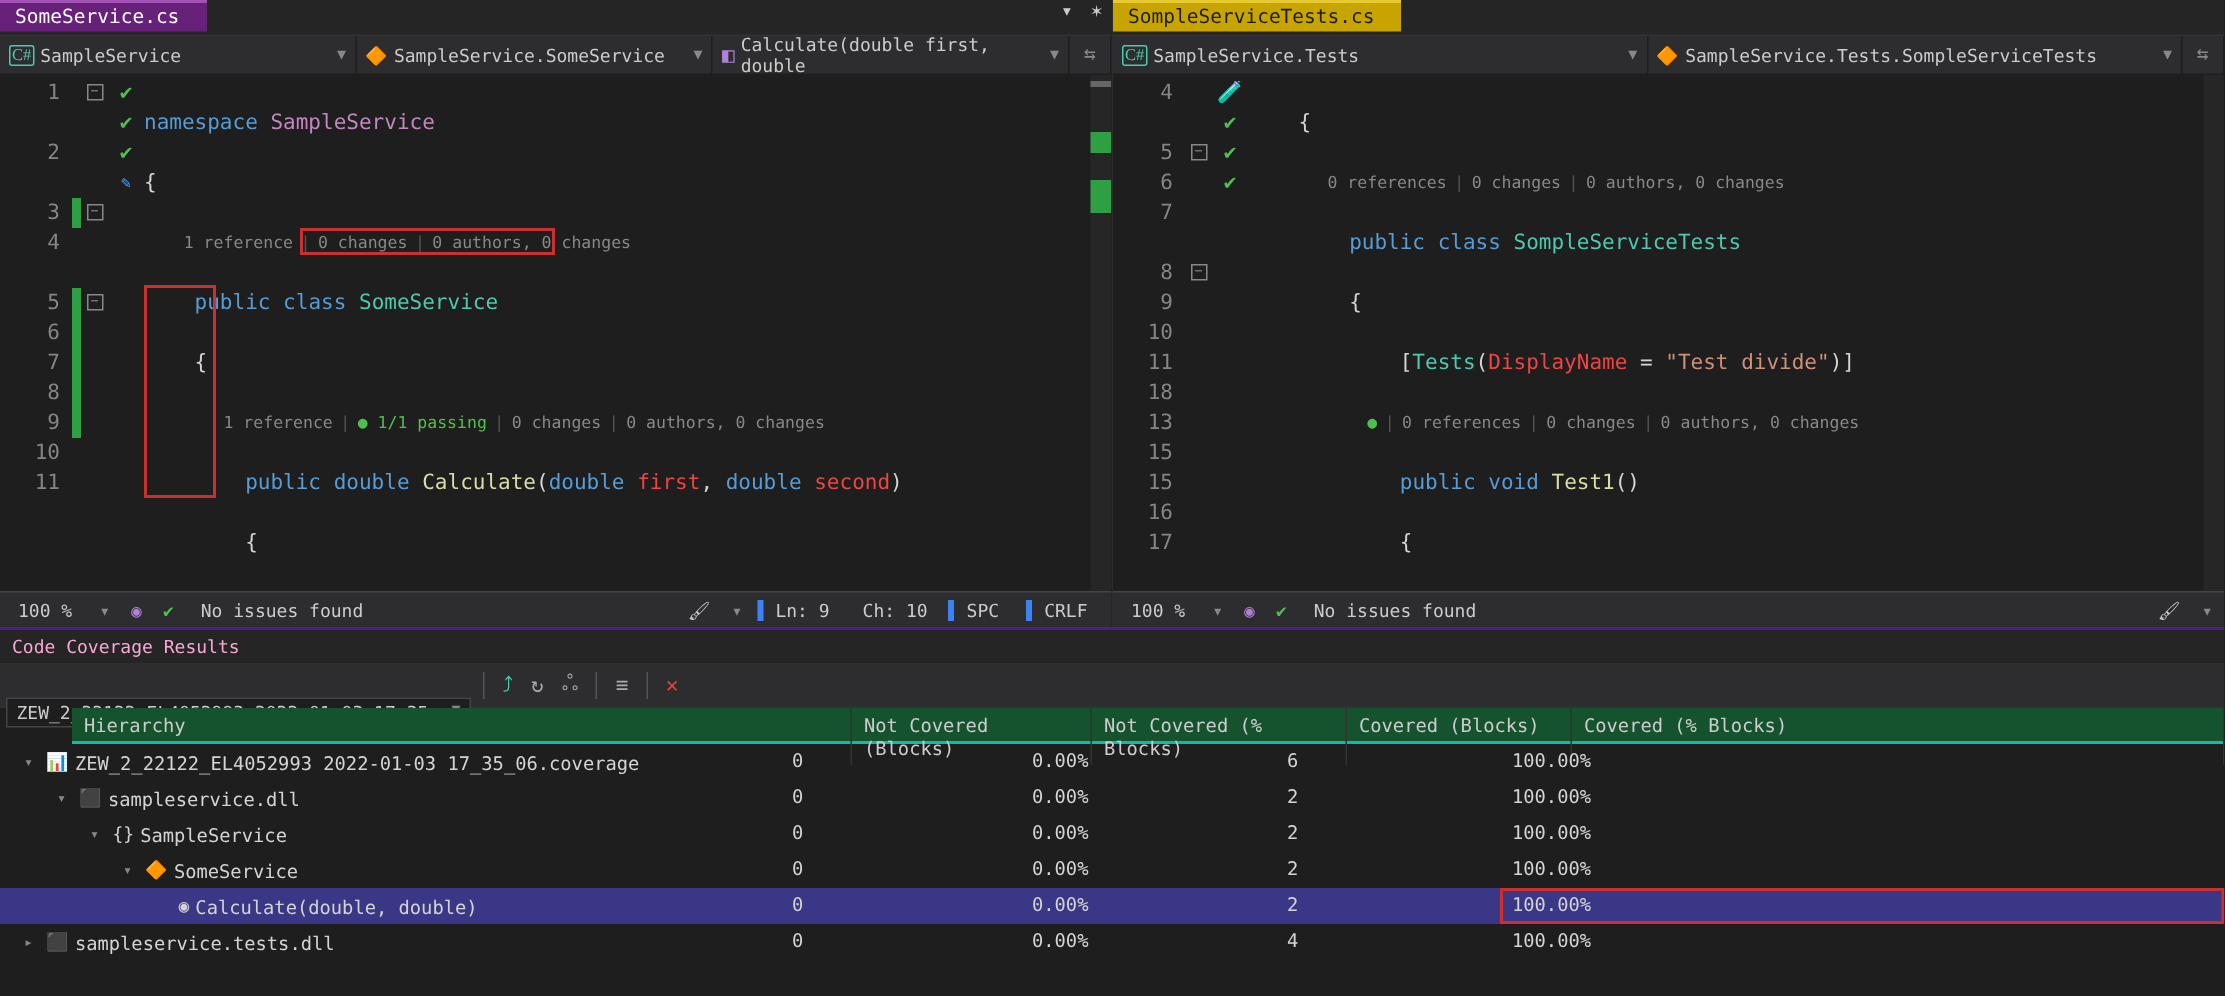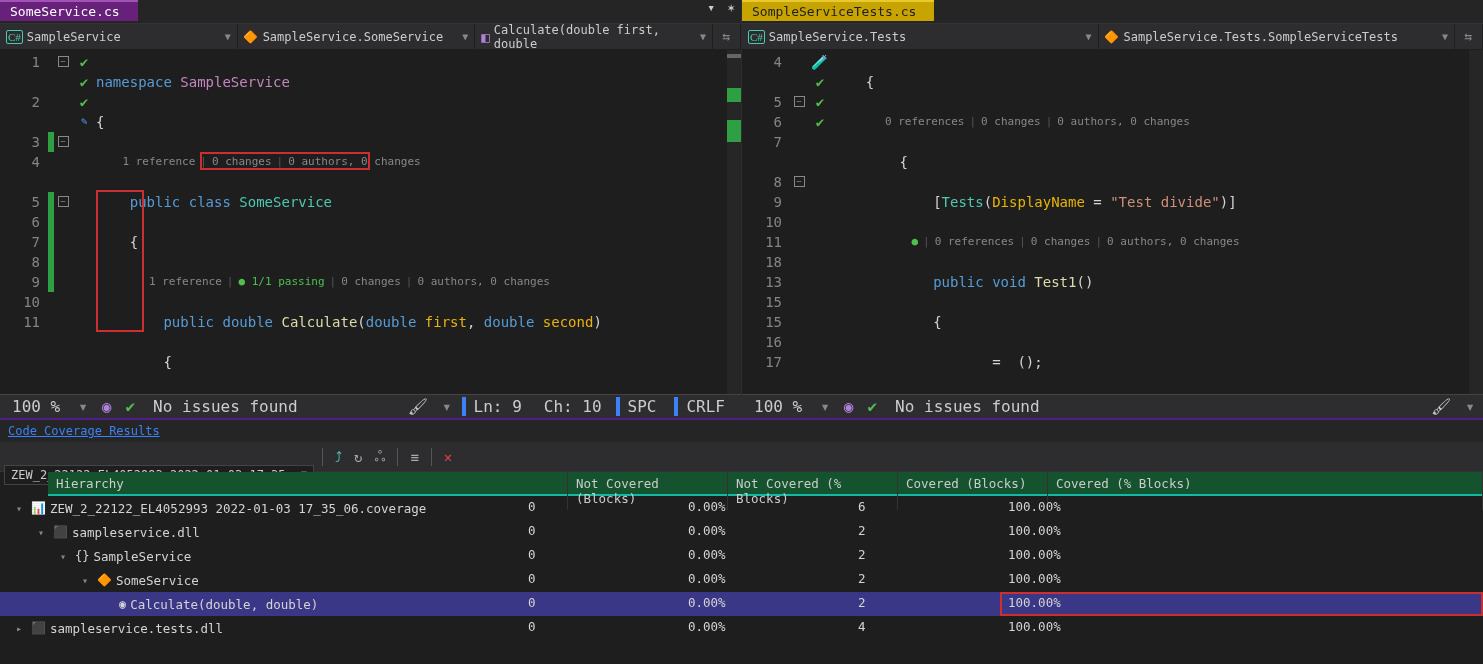--- a/index.html
+++ b/index.html
@@ -104,55 +104,55 @@
 .cov-col .g { background:#2ea043; }
 .code-col { flex:1; padding-top: 2px; white-space: pre; }
 .code-col .line { height: 20px; }
 .code-col .codelens { height:20px; font-size:11px; color:#888; padding-left: 0;}
 .codelens .sep { margin: 0 5px; color: #555;}
 .codelens .pass { color:#4ec04e;}
 .kw { color:#569cd6;}
 .cls { color:#4ec9b0;}
 .str { color:#ce9178;}
 .fn { color:#dcdcaa;}
-.var { color:#eab308;}
+.var { color:#ef4444;}
 .ns { color:#c586c0;}
 
 .redbox { position:absolute; border:2px solid #cc2f2f; pointer-events:none;}
 
 
 .scroll-gutter { width: 14px; background:#262626; position:relative;}
 .scroll-gutter .mk { position:absolute; width:100%; height:4px; }
 
 
 .status-bar {
   height: 24px;
   background: #2d2d30;
   border-top: 1px solid #444;
   display: flex;
   align-items: center;
-  font-size: 16px;
+  font-size: 12px;
   color: #ccc;
   gap: 10px;
   padding: 0 8px;
 }
 .status-bar .sep-r { margin-left:auto;}
 .status-bar .ok { color:#4ec04e;}
 .status-bar .seg { padding: 0 4px;}
 .status-bar .seg.w { border-left: 4px solid #3b82f6; padding: 0 8px;}
 
 
 .bottom-panel {
   flex: 1;
   background: #1e1e1e;
   display: flex;
   flex-direction: column;
 }
 .bottom-title {
-  height: 22px; background:#252526; padding: 2px 8px; color:#3b82f6; font-size:12px; display:flex; align-items:center;text-decoration:underline;
+  height: 22px; background:#252526; padding: 2px 8px; color:#f9a8d4; font-size:12px; display:flex; align-items:center;
 }
 .bottom-toolbar {
   height: 30px; background:#2d2d30; display:flex; align-items:center; gap:4px; padding: 0 4px; border-bottom:1px solid #333;
 }
 .bt-drop {
   background:#1e1e1e; border:1px solid #444; padding: 2px 6px; color:#ccc; font-size:12px; width: 310px; display:flex;margin-top:36px;
 }
 .bt-drop .chev { margin-left:auto; font-size:10px; color:#888;}
 .bt-sep { width:1px; height:18px; background:#555; margin:0 4px;}
 .bt-ic { padding: 2px 4px; color:#aaa; cursor:pointer; font-size:14px;}
@@ -362,20 +362,21 @@
         <div></div>
         <div class="check">✔</div>
         <div></div>
         <div class="check">✔</div>
         <div></div>
         <div class="check">✔</div>
       </div>
       <div class="code-col">
 <div class="line">    {</div>
 <div class="codelens">        <span>0 references</span><span class="sep">|</span><span>0 changes</span><span class="sep">|</span><span>0 authors, 0 changes</span></div>
+<div class="line">        <span class="kw">public</span> <span class="kw">class</span> <span class="cls">SompleServiceTests</span></div>
 <div class="line">        {</div>
 <div class="line">            [<span class="cls">Tests</span>(<span class="var">DisplayName</span> = <span class="str">"Test divide"</span>)]</div>
 <div class="codelens">            <span class="pass">●</span><span class="sep">|</span><span>0 references</span><span class="sep">|</span><span>0 changes</span><span class="sep">|</span><span>0 authors, 0 changes</span></div>
 <div class="line">            <span class="kw">public</span> <span class="kw">void</span> <span class="fn">Test1</span>()</div>
 <div class="line">            {</div>
 <div class="line">                   =  ();</div>
 
 
 
 

